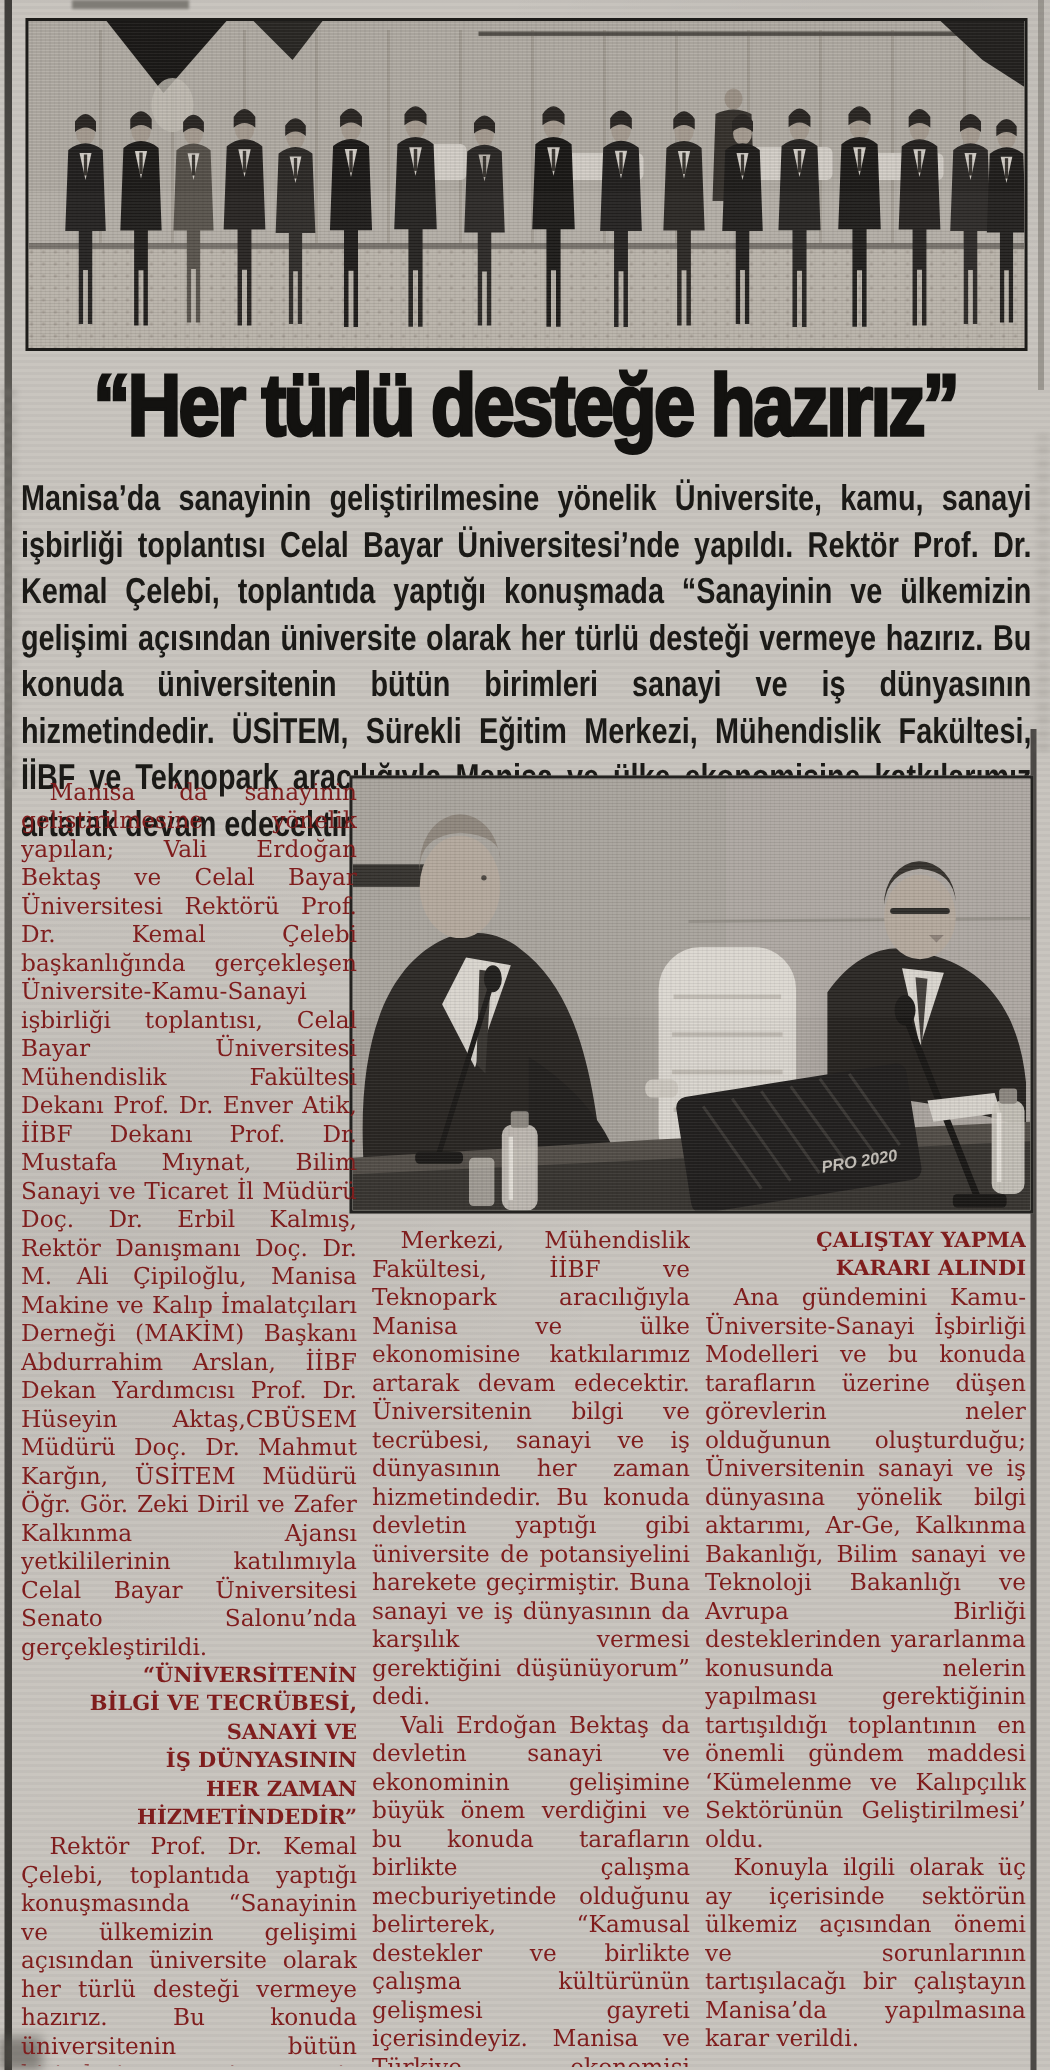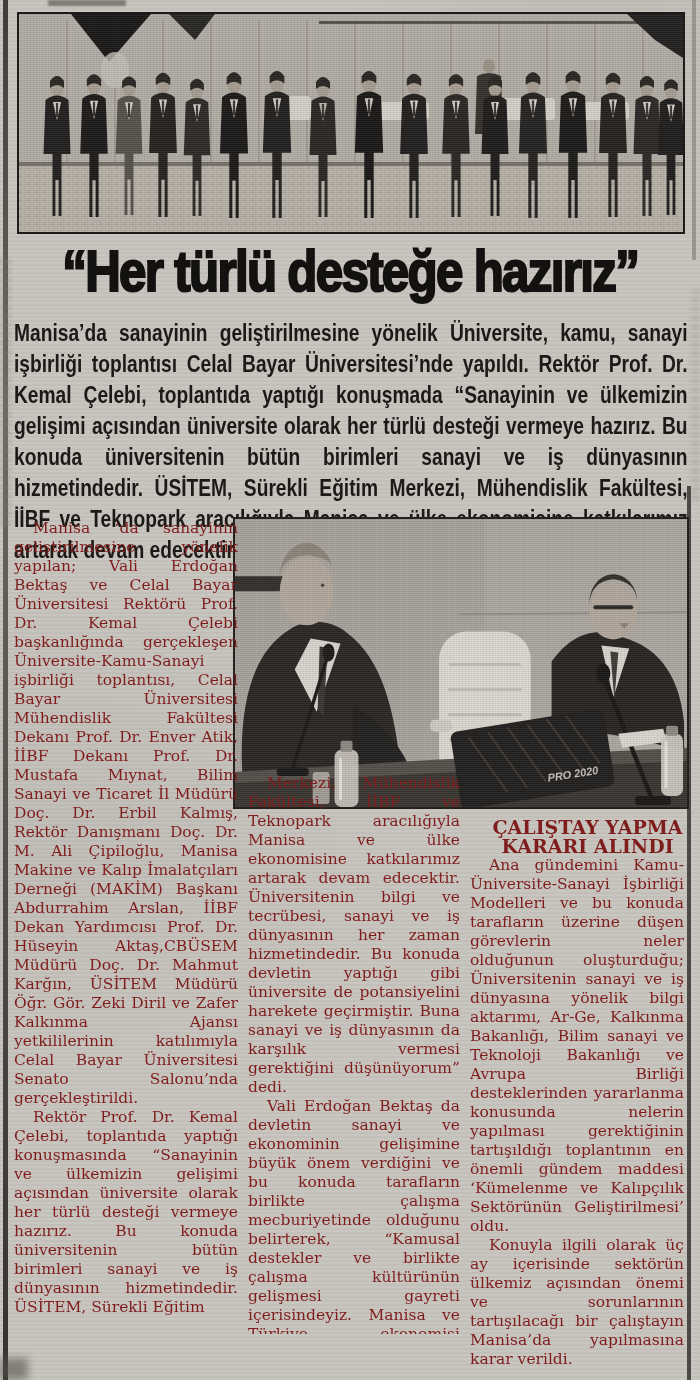--- a/index.html
+++ b/index.html
@@ -41,26 +41,26 @@
     margin:0;text-align:center;font-family:"Liberation Sans",sans-serif;font-weight:900;
     font-size:58px;line-height:66px;letter-spacing:-2px;color:#131210;
     -webkit-text-stroke:2.2px #131210;white-space:nowrap;}
   
   .lead{left:14px;top:317px;width:842px;transform:scaleX(.8);transform-origin:0 0;
     margin:0;font-family:"Liberation Sans",sans-serif;font-weight:bold;
     font-size:24px;line-height:31px;color:#1b1a17;text-align:justify;}
   
   .col{color:#7f1d1d;font-size:15.5px;line-height:19px;text-align:justify;overflow:hidden;}
   .col-left{left:14px;top:519px;width:224px;height:858px;}
-  .col-mid{left:248px;top:774px;width:212px;height:560px;}
+  .col-mid{left:248px;top:818px;width:212px;height:560px;}
   .col-right{left:470px;top:818px;width:214px;height:560px;}
   .col p{margin:0;}
   .col .body-par{text-indent:19px;}
-  .col .subhead{font-weight:bold;font-size:19px;line-height:19px;
-    padding-left:21px;text-align:center;text-indent:0;}
+  .col .subhead{font-weight:bold;font-size:14px;line-height:19px;
+    padding-left:21px;text-align:right;text-indent:0;}
 </style>
 </head>
 <body>
 
 <div class="abs rule-left"></div>
 <div class="abs rule-right"></div>
 <div class="abs rule-right-top"></div>
 <div class="abs smudge smudge-top"></div>
 <div class="abs smudge smudge-leftcol"></div>
 <div class="abs smudge smudge-rightcol"></div>
@@ -223,20 +223,21 @@
       <rect x="428" y="214" width="22" height="62" rx="7" fill="#d3cec6" opacity=".92"></rect>
       <rect x="433" y="206" width="12" height="10" rx="2" fill="#8f8a83"></rect>
       <line x1="433" y1="222" x2="433" y2="268" stroke="#e6e2db" stroke-width="3"></line>
     </g>
   </svg>
   <div class="halftone"></div>
 </figure>
 
 <div class="abs col col-left">
     <p class="body-par">Manisa ‘da sanayinin geliştirilmesine yönelik yapılan; Vali Erdoğan Bektaş ve Celal Bayar Üniversitesi Rektörü Prof. Dr. Kemal Çelebi başkanlığında gerçekleşen Üniversite-Kamu-Sanayi işbirliği toplantısı, Celal Bayar Üniversitesi Mühendislik Fakültesi Dekanı Prof. Dr. Enver Atik, İİBF Dekanı Prof. Dr. Mustafa Mıynat, Bilim Sanayi ve Ticaret İl Müdürü Doç. Dr. Erbil Kalmış, Rektör Danışmanı Doç. Dr. M. Ali Çipiloğlu, Manisa Makine ve Kalıp İmalatçıları Derneği (MAKİM) Başkanı Abdurrahim Arslan, İİBF Dekan Yardımcısı Prof. Dr. Hüseyin Aktaş,CBÜSEM Müdürü Doç. Dr. Mahmut Karğın, ÜSİTEM Müdürü Öğr. Gör. Zeki Diril ve Zafer Kalkınma Ajansı yetkililerinin katılımıyla Celal Bayar Üniversitesi Senato Salonu’nda gerçekleştirildi.</p>
+    <p class="subhead">“ÜNİVERSİTENİN<br>BİLGİ VE TECRÜBESİ,<br>SANAYİ VE<br>İŞ DÜNYASININ<br>HER ZAMAN<br>HİZMETİNDEDİR”</p>
     <p class="body-par">Rektör Prof. Dr. Kemal Çelebi, toplantıda yaptığı konuşmasında “Sanayinin ve ülkemizin gelişimi açısından üniversite olarak her türlü desteği vermeye hazırız. Bu konuda üniversitenin bütün birimleri sanayi ve iş dünyasının hizmetindedir. ÜSİTEM, Sürekli Eğitim</p>
   </div>
 <div class="abs col col-mid">
     <p class="body-par">Merkezi, Mühendislik Fakültesi, İİBF ve Teknopark aracılığıyla Manisa ve ülke ekonomisine katkılarımız artarak devam edecektir. Üniversitenin bilgi ve tecrübesi, sanayi ve iş dünyasının her zaman hizmetindedir. Bu konuda devletin yaptığı gibi üniversite de potansiyelini harekete geçirmiştir. Buna sanayi ve iş dünyasının da karşılık vermesi gerektiğini düşünüyorum” dedi.</p>
     <p class="body-par">Vali Erdoğan Bektaş da devletin sanayi ve ekonominin gelişimine büyük önem verdiğini ve bu konuda tarafların birlikte çalışma mecburiyetinde olduğunu belirterek, “Kamusal destekler ve birlikte çalışma kültürünün gelişmesi gayreti içerisindeyiz. Manisa ve Türkiye ekonomisi açısından yapılması</p>
   </div>
 <div class="abs col col-right">
     <p class="subhead">ÇALIŞTAY YAPMA<br>KARARI ALINDI</p>
     <p class="body-par">Ana gündemini Kamu-Üniversite-Sanayi İşbirliği Modelleri ve bu konuda tarafların üzerine düşen görevlerin neler olduğunun oluşturduğu; Üniversitenin sanayi ve iş dünyasına yönelik bilgi aktarımı, Ar-Ge, Kalkınma Bakanlığı, Bilim sanayi ve Teknoloji Bakanlığı ve Avrupa Birliği desteklerinden yararlanma konusunda nelerin yapılması gerektiğinin tartışıldığı toplantının en önemli gündem maddesi ‘Kümelenme ve Kalıpçılık Sektörünün Geliştirilmesi’ oldu.</p>
     <p class="body-par">Konuyla ilgili olarak üç ay içerisinde sektörün ülkemiz açısından önemi ve sorunlarının tartışılacağı bir çalıştayın Manisa’da yapılmasına karar verildi. </p>

